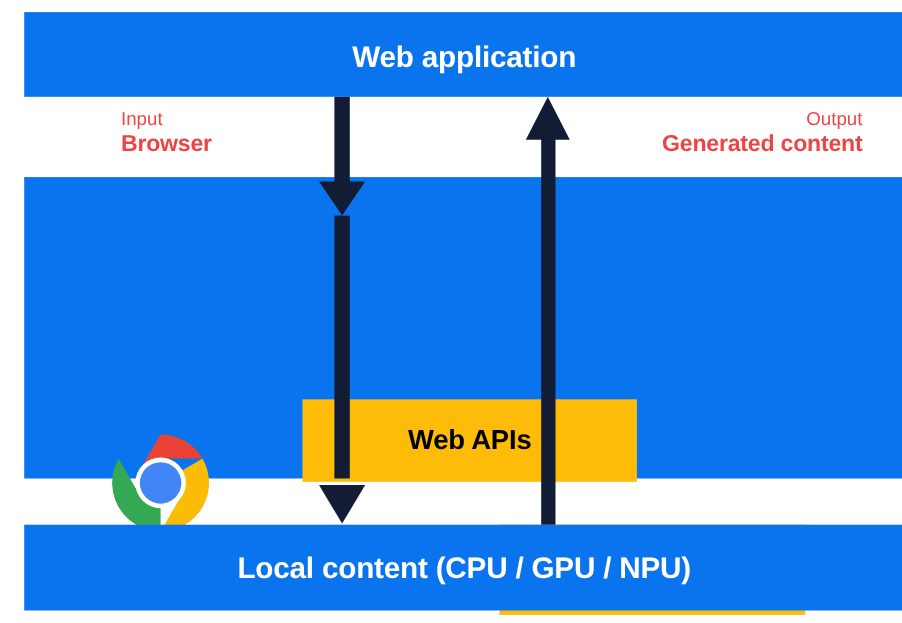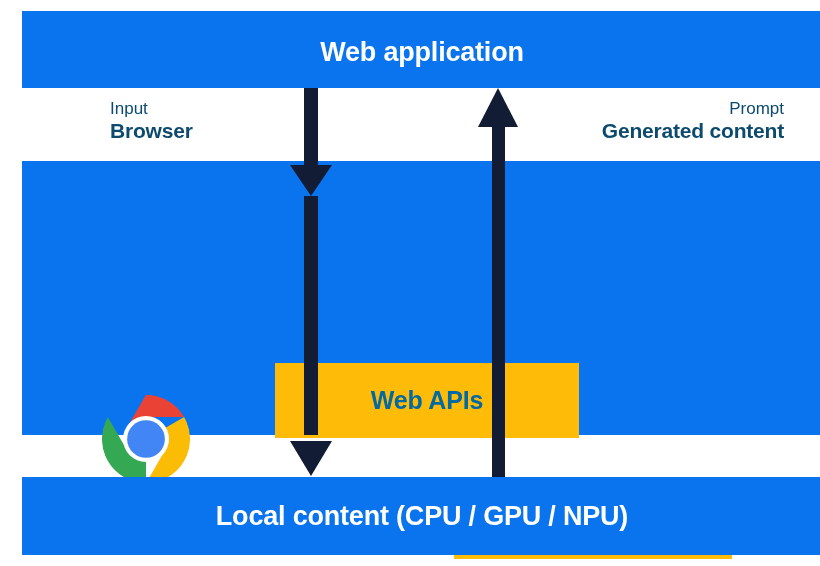--- a/index.html
+++ b/index.html
@@ -54,21 +54,21 @@
     font-size: 27px;
     letter-spacing: -0.2px;
     line-height: 1;
   }
   #band-web-application .band-title { top: 28px; }
   #band-local-hardware .band-title { top: 26px; }
 
   
   .io-label {
     position: absolute;
-    color: #0c4a6e;
+    color: #ef4444;
     line-height: 1.18;
   }
   .io-kind {
     display: block;
     font-size: 17px;
     font-weight: normal;
   }
   .io-value {
     display: block;
     font-size: 21px;
@@ -114,21 +114,21 @@
     color: #ffffff;
     font-weight: bold;
     font-size: 23px;
     letter-spacing: -0.2px;
   }
 
   
   .yellow-box {
     position: absolute;
     background: #febc09;
-    color: #0369a1;
+    color: #000000;
     font-weight: bold;
     display: flex;
     align-items: center;
     justify-content: center;
     text-align: center;
     line-height: 1.22;
   }
   #box-web-apis {
     left: 253px;
     top: 202px;
@@ -206,16 +206,16 @@
 
     <rect x="492" y="120" width="13" height="357" fill="#121c35"></rect>
     <polygon points="498,88 518,127 478,127" fill="#121c35"></polygon>
   </svg>
 
 <div class="io-label" id="io-input">
       <span class="io-kind">Input</span>
       <span class="io-value">Browser</span>
     </div>
     <div class="io-label" id="io-output">
-      <span class="io-kind">Prompt</span>
+      <span class="io-kind">Output</span>
       <span class="io-value">Generated content</span>
     </div>
   </div>
 
 </body></html>

